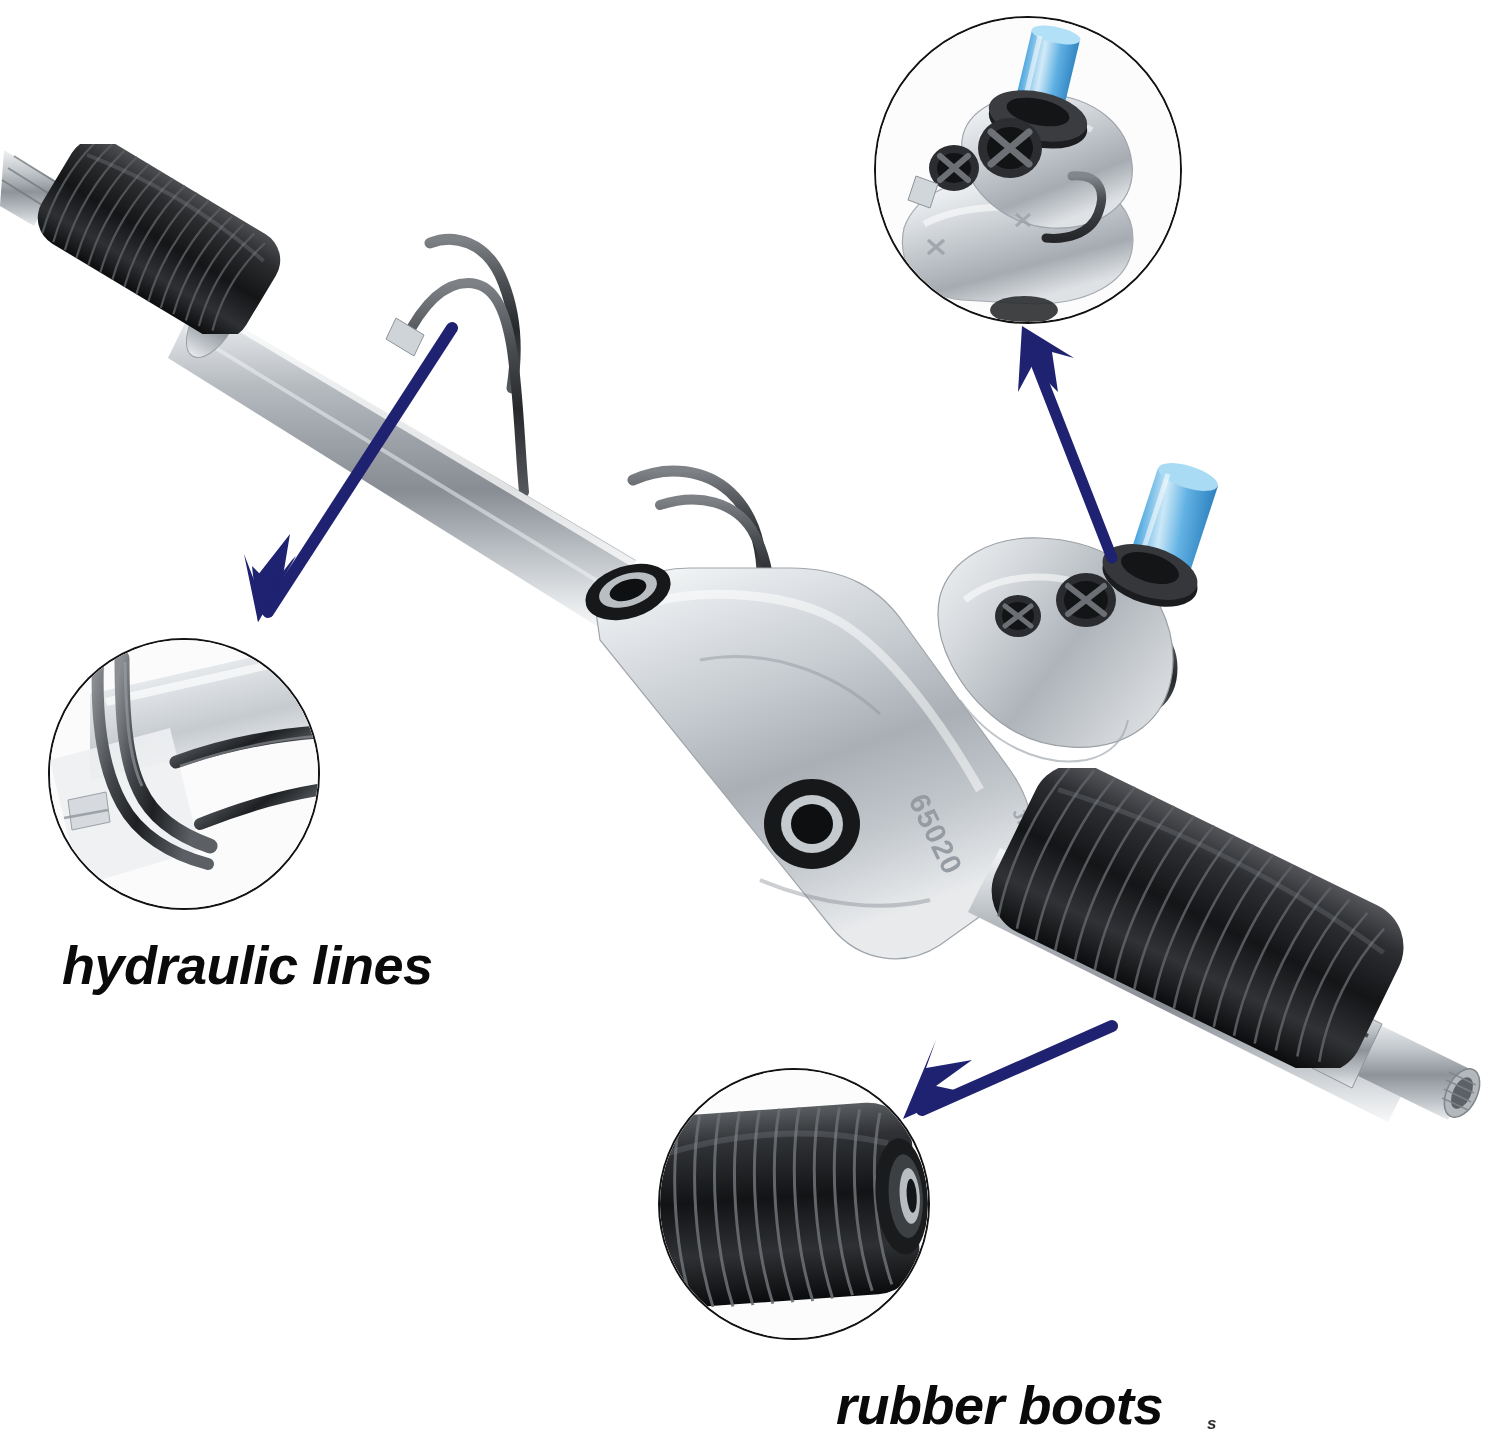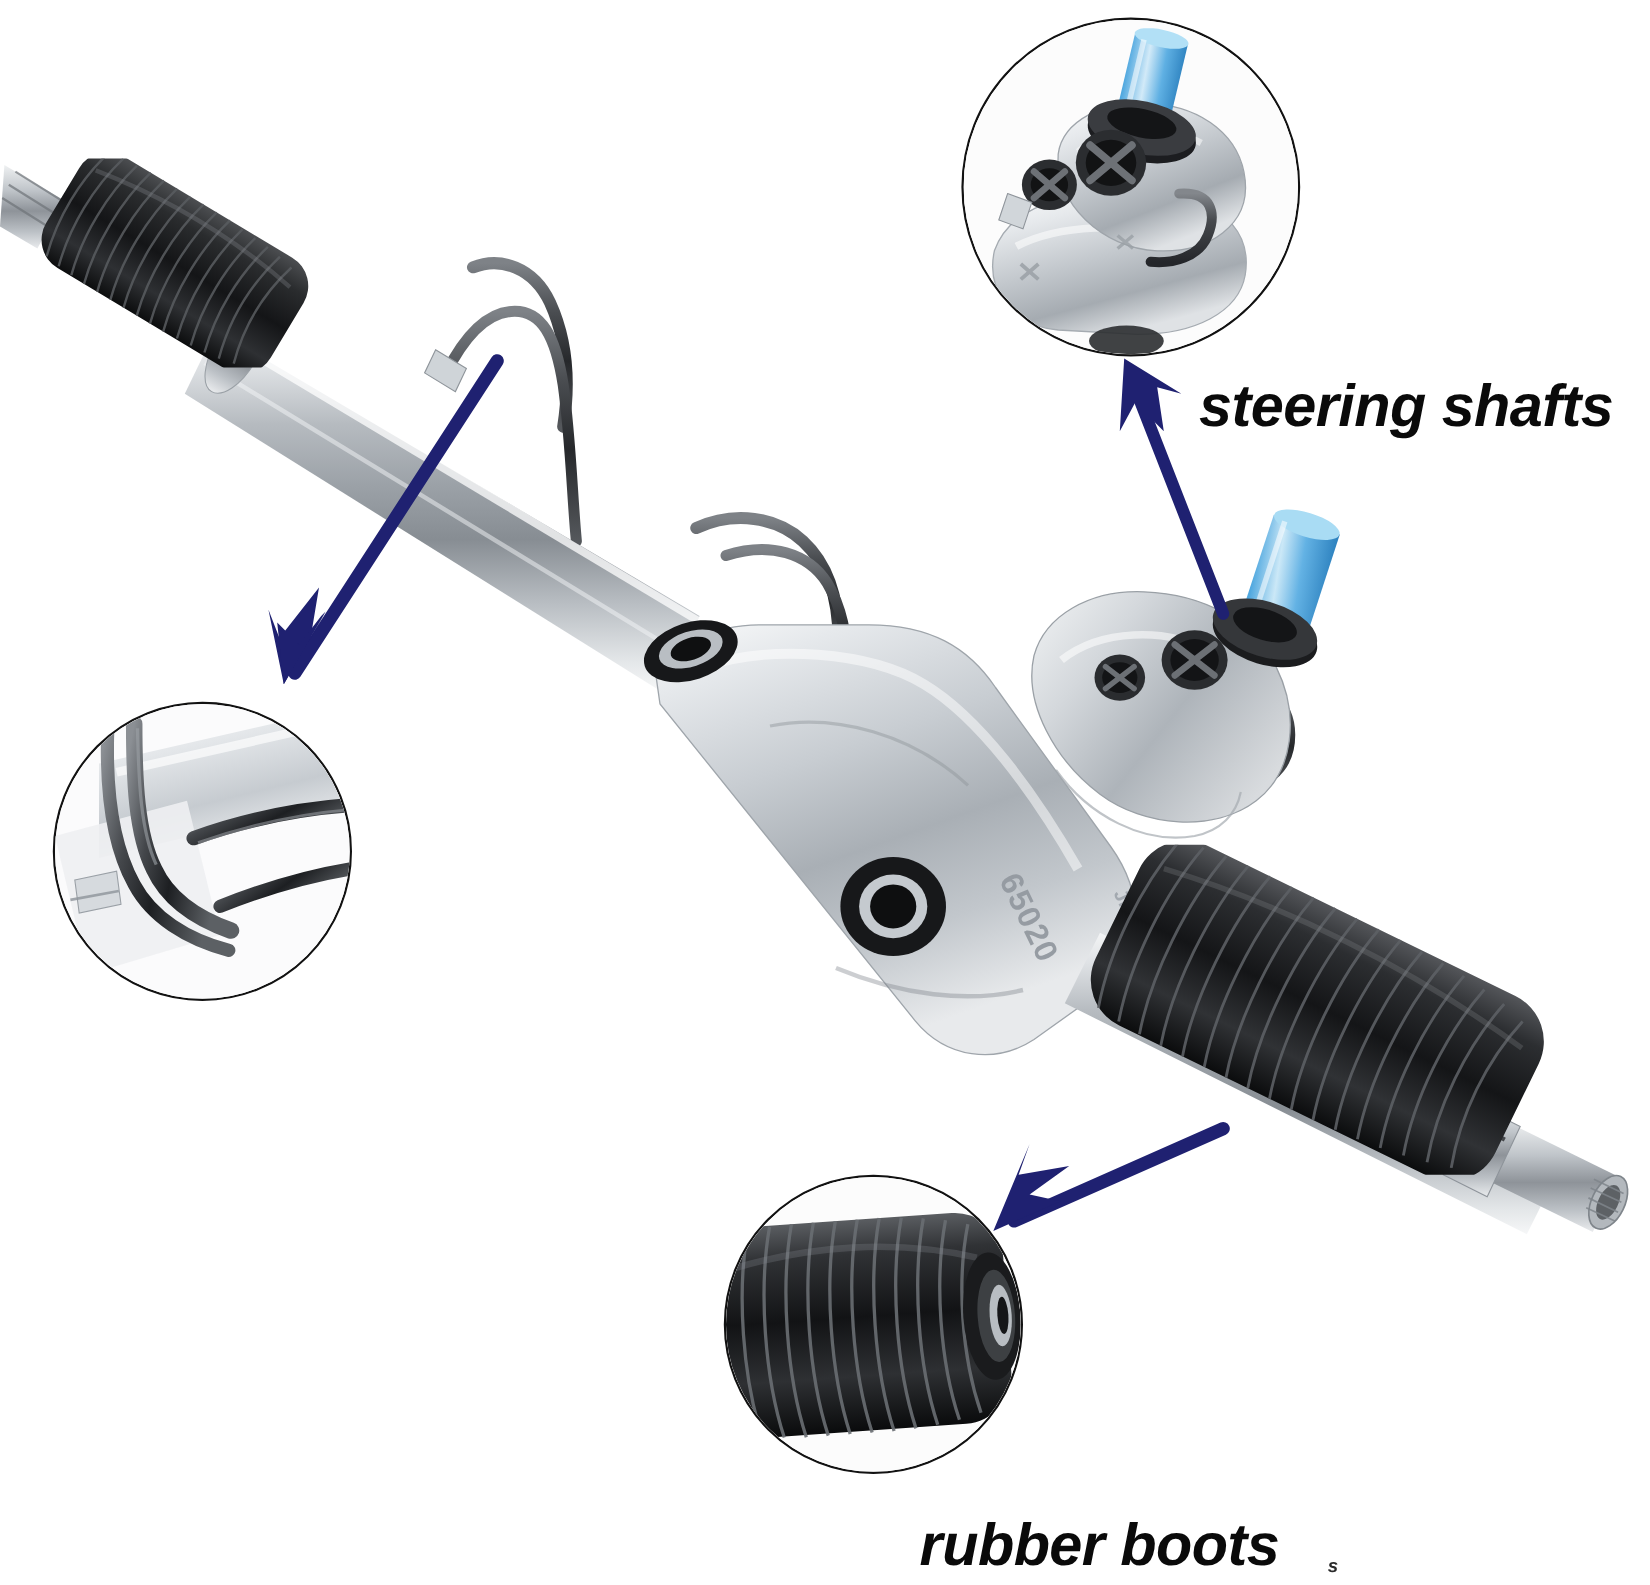--- a/index.html
+++ b/index.html
@@ -456,20 +456,20 @@
 
           <ellipse cx="242" cy="134" rx="26" ry="58" fill="#1a1b1d"></ellipse>
           <ellipse cx="246" cy="134" rx="17" ry="42" fill="#3d4043"></ellipse>
           <ellipse cx="250" cy="134" rx="10" ry="28" fill="#b8bdc2"></ellipse>
           <ellipse cx="252" cy="134" rx="5" ry="17" fill="#151618"></ellipse>
         </g>
       </svg>
     </div>
   </div>
 
-  <div class="callout-label" id="lbl-steering">steering shafts</div>
-
+
+  <div class="callout-label" id="lbl-hydraulic">hydraulic lines</div>
 
   <div class="callout-label" id="lbl-rubber">rubber boots</div>
 
   <div id="watermark">s</div>
 
 </div>
 
 </body></html>

